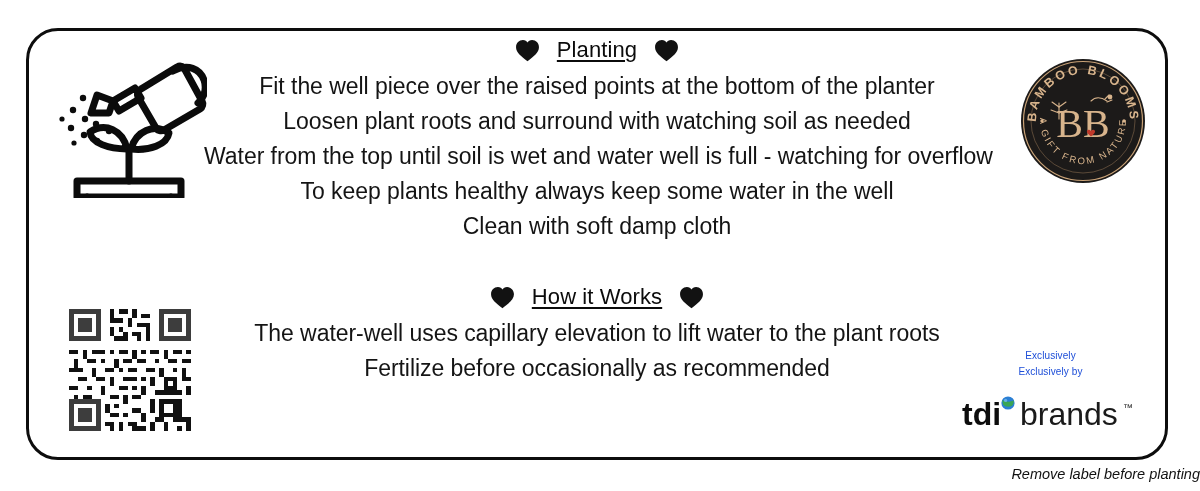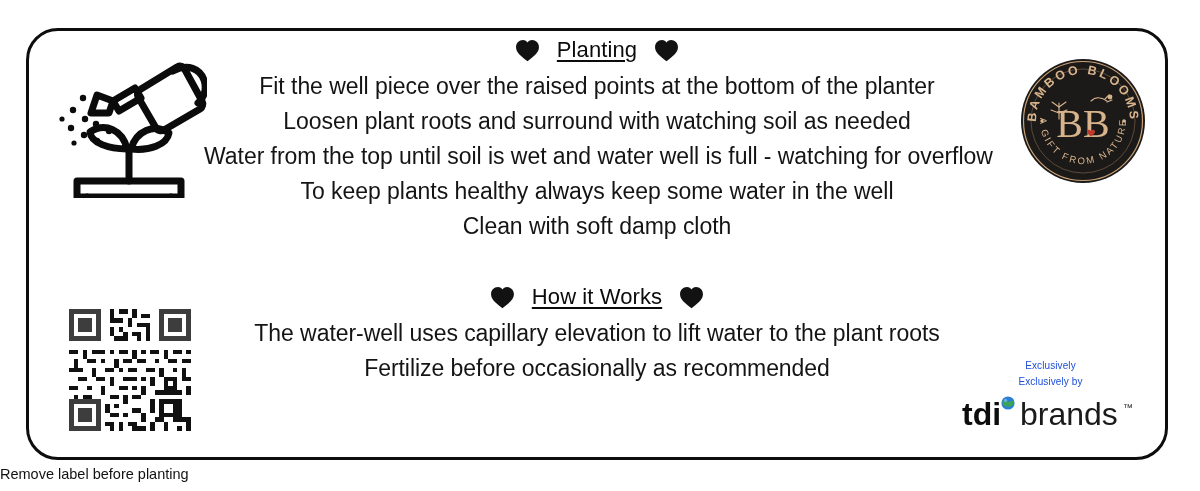--- a/index.html
+++ b/index.html
@@ -66,21 +66,21 @@
     width: 185px;
     text-align: center;
   }
   .distributor-line {
     font-size: 10px;
     line-height: 15.5px;
     color: #1d4ed8;
     letter-spacing: .1px;
   }
   #tdi-logo {
-    margin-top: 6px;
+    margin-top: 16px;
     height: 36px;
     position: relative;
   }
   #tdi-logo svg { display: block; width: 100%; height: 100%; }
 
   
   #instructions {
     position: absolute;
     left: 175px;
     right: 175px;
@@ -122,22 +122,23 @@
     white-space: nowrap;
     letter-spacing: -.05px;
   }
 
   
   #footer-note {
     position: absolute;
     left: 0;
     right: 0;
     top: 466px;
-    text-align: left;
+    text-align: right;
     font-size: 14.5px;
+    font-style: italic;
     color: #121212;
   }
 </style>
 </head>
 <body>
 
 <div id="label-card">
 
   <div id="watering-can-icon">
     <svg viewBox="0 0 150 145" xmlns="http://www.w3.org/2000/svg">

